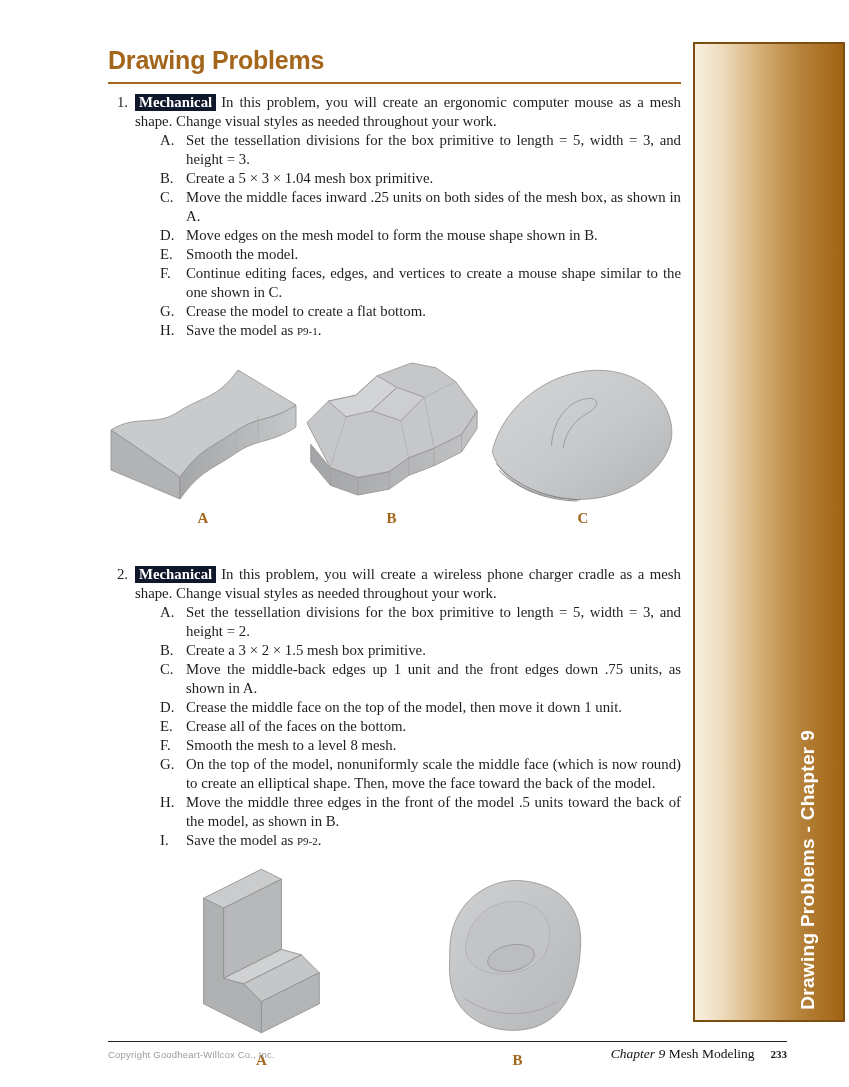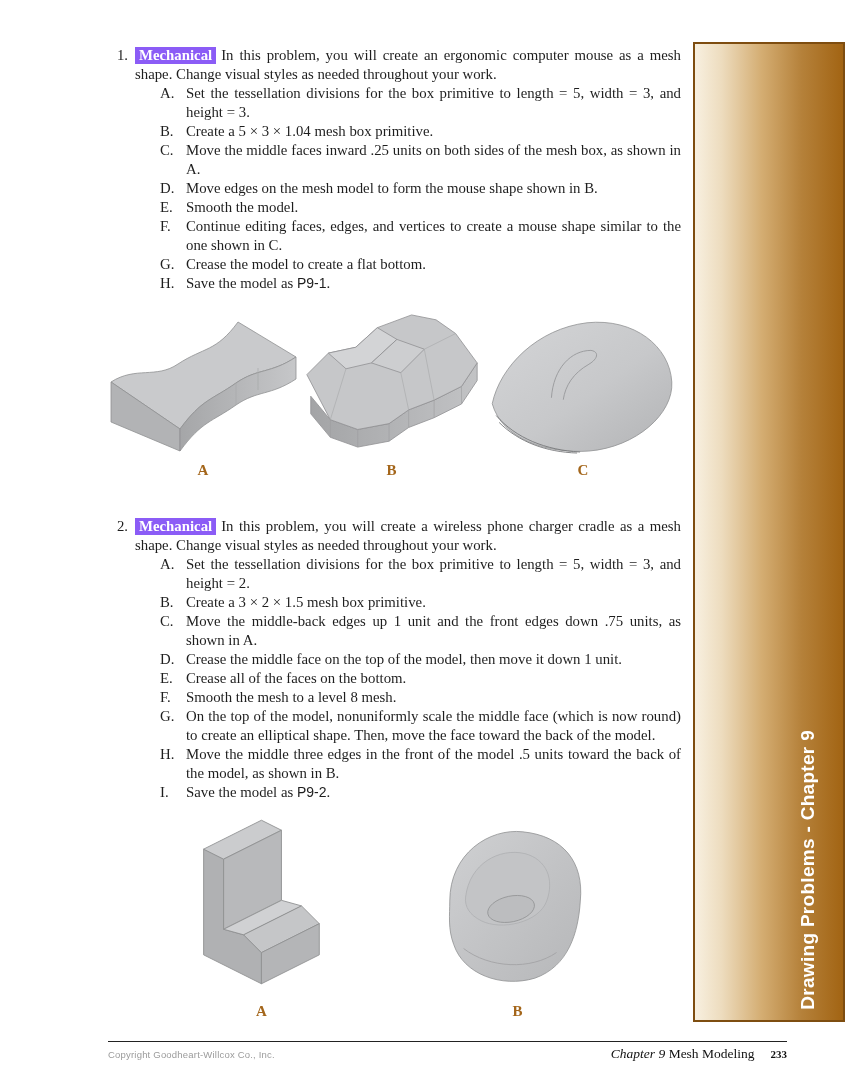--- a/index.html
+++ b/index.html
@@ -30,28 +30,28 @@
     font-family:"Liberation Sans", sans-serif;
     font-size:25px; font-weight:600; color:#a4661b; letter-spacing:-0.2px;
     padding-bottom:7px; border-bottom:2.5px solid #a4661b; margin-bottom:9px;
   }
 
   .problem { margin-bottom:4px; }
   .problem-head { display:flex; font-size:14.8px; line-height:19px; }
   .p-num { width:20px; text-align:right; flex:none; margin-right:7px; }
   .p-body { flex:1; text-align:justify; }
   .badge {
-    background:#8b5cf6; color:#ffffff; font-weight:bold;
+    background:#0f172a; color:#ffffff; font-weight:bold;
     padding:0 4px 1px 4px; margin-right:5px;
   }
   .steps { margin-left:52px; margin-top:0; }
   .step { display:flex; font-size:14.8px; line-height:19px; }
   .s-letter { width:26px; flex:none; }
   .s-text { flex:1; text-align:justify; }
-  .fname { font-family:Liberation Sans, sans-serif; font-size:14px; }
+  .fname { font-family:Liberation Serif, serif; font-size:11px; }
 
   
   .fig-row { display:flex; align-items:flex-end; }
   .fig-row1 { justify-content:space-between; margin:14px 0 10px 0; }
   .fig-row2 { justify-content:center; gap:78px; margin:16px 0 0 0; }
   .figure { display:flex; flex-direction:column; align-items:center; }
   .fig-label {
     margin-top:7px; font-weight:bold; font-size:15px; color:#a4661b;
     font-family:"Liberation Serif", serif;
   }
@@ -75,20 +75,21 @@
 </style>
 </head>
 <body>
 
 <div class="side-tab">
   <div class="side-tab-label">Drawing Problems - Chapter 9</div>
 </div>
 
 <div class="content">
 
+  <div class="page-title">Drawing Problems</div>
 
   <div class="problem">
     <div class="problem-head">
       <span class="p-num">1.</span>
       <span class="p-body"><span class="badge">Mechanical</span><span>In this problem, you will create an ergonomic computer mouse as a mesh shape. Change visual styles as needed throughout your work.</span></span>
     </div>
     <div class="steps">
       <div class="step">
         <span class="s-letter">A.</span>
         <span class="s-text">Set the tessellation divisions for the box primitive to length = 5, width = 3, and height = 3.</span>

